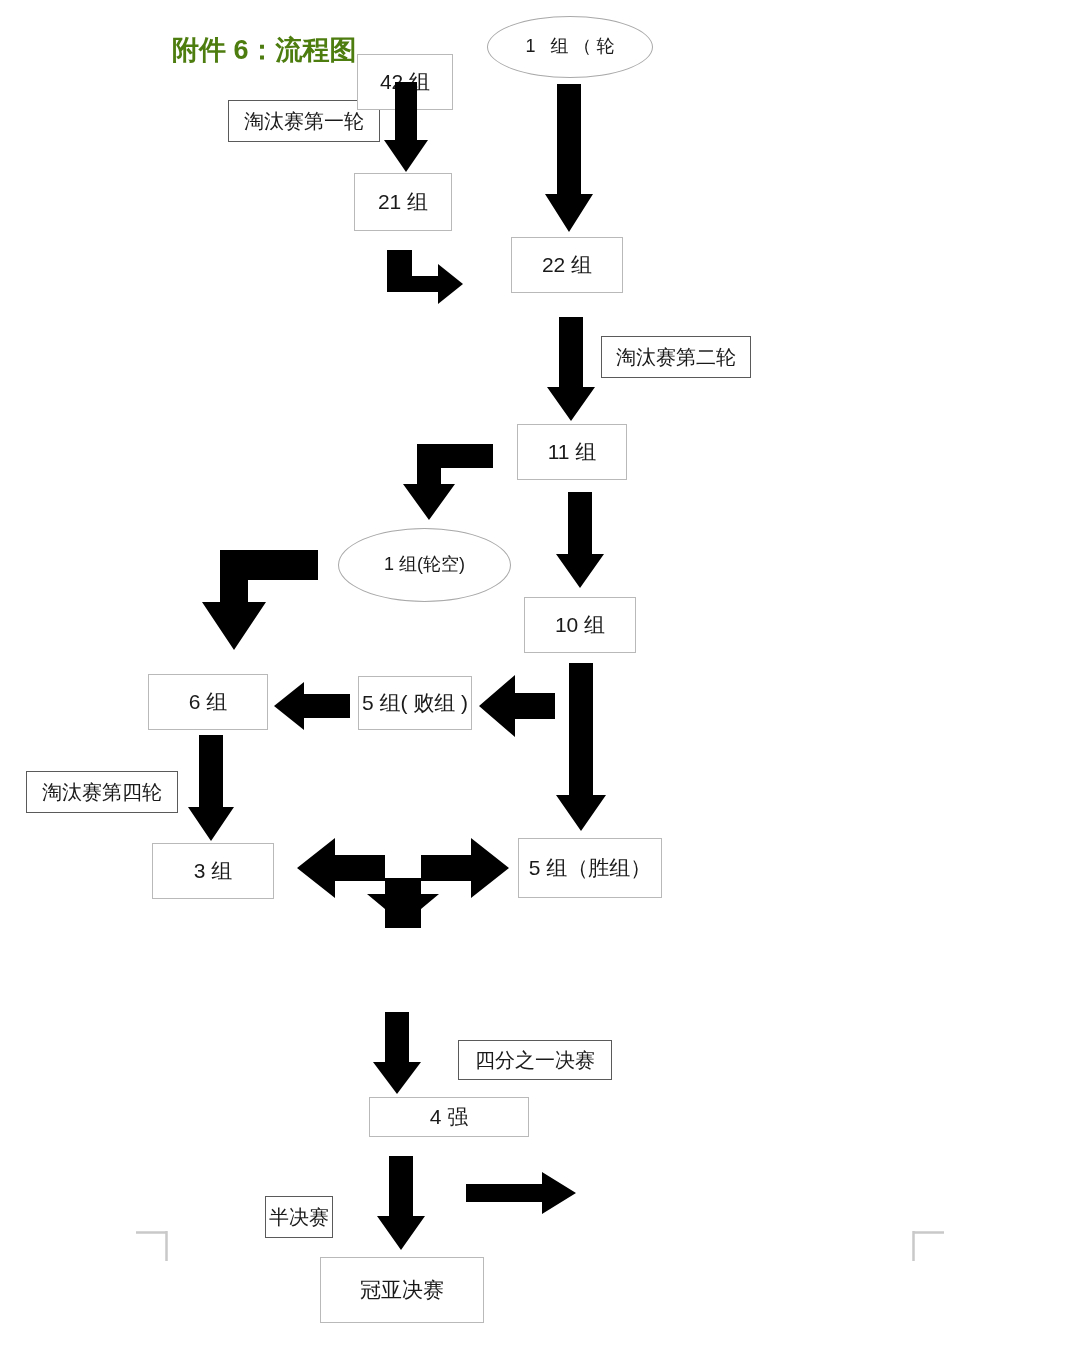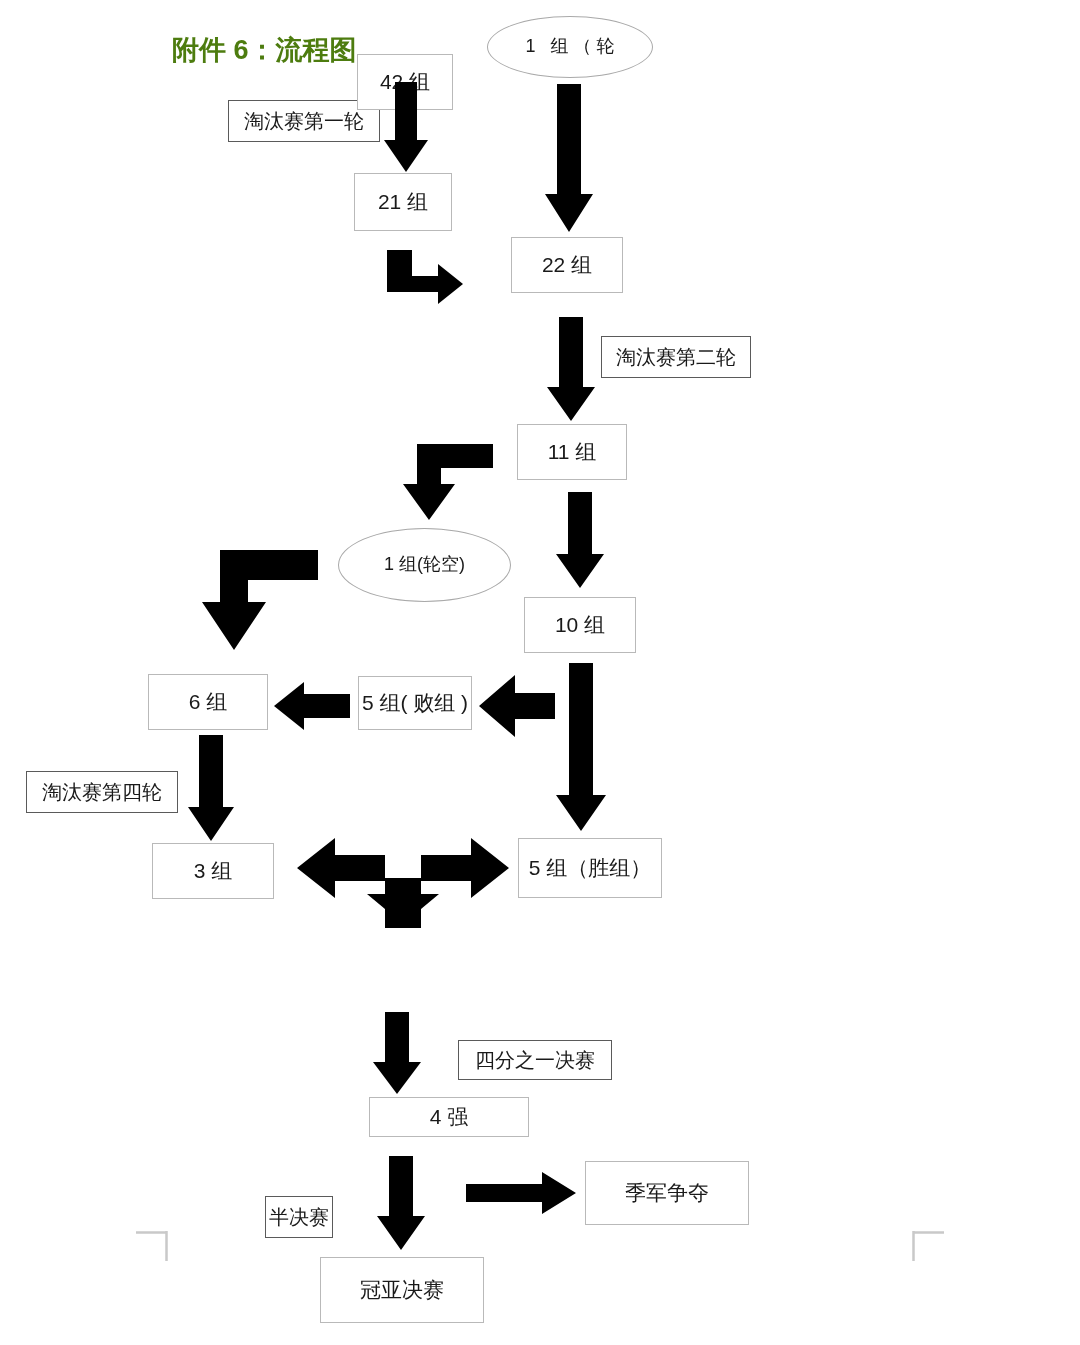--- a/index.html
+++ b/index.html
@@ -100,21 +100,20 @@
 
   <div class="node box" style="left:358px; top:676px; width:114px; height:54px;">5 组( 败组 )</div>
 
   <div class="node box" style="left:152px; top:843px; width:122px; height:56px;">3 组</div>
 
   <div class="node box" style="left:518px; top:838px; width:144px; height:60px;">5 组（胜组）</div>
 
 
   <div class="node box" style="left:321px; top:1097px; width:160px; height:40px;margin-left:48px;">4 强</div>
 
-  <div class="node box" style="left:585px; top:1161px; width:164px; height:64px;">季军争夺</div>
 
   <div class="node box" style="left:320px; top:1257px; width:164px; height:66px;">冠亚决赛</div>
 
   <div class="arrow" style="left:384px; top:82px;">
     <svg width="44" height="90" viewBox="0 0 44 90">
       <polygon points="11,0 33,0 33,58 44,58 22,90 0,58 11,58" fill="#000000"></polygon>
     </svg>
   </div>
 
   <div class="arrow" style="left:545px; top:84px;">

